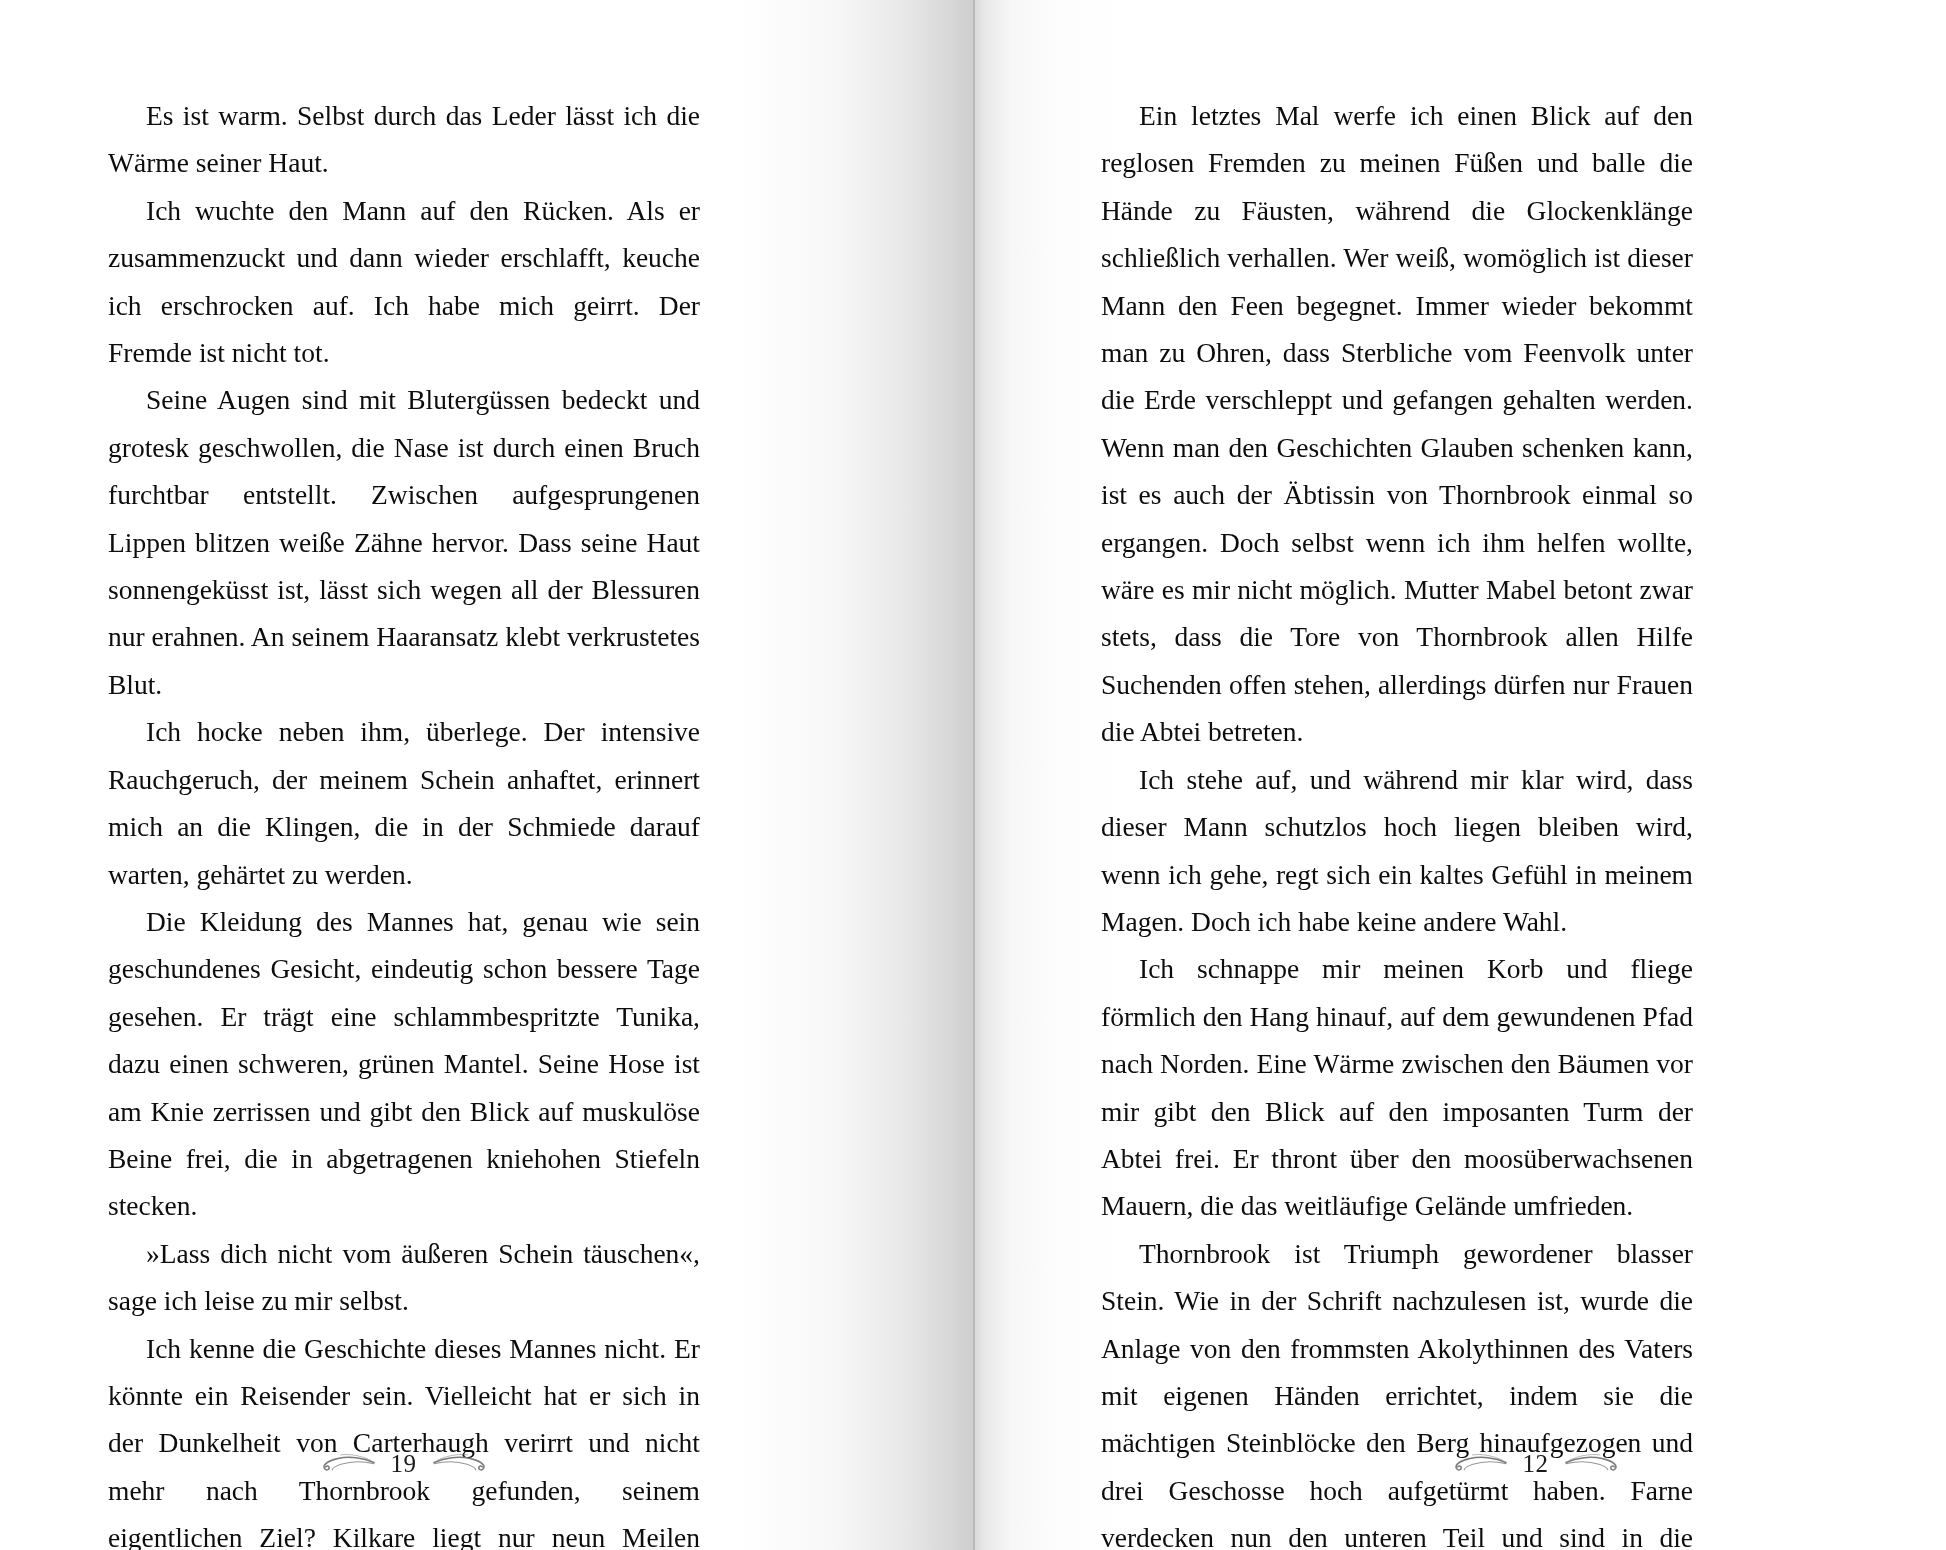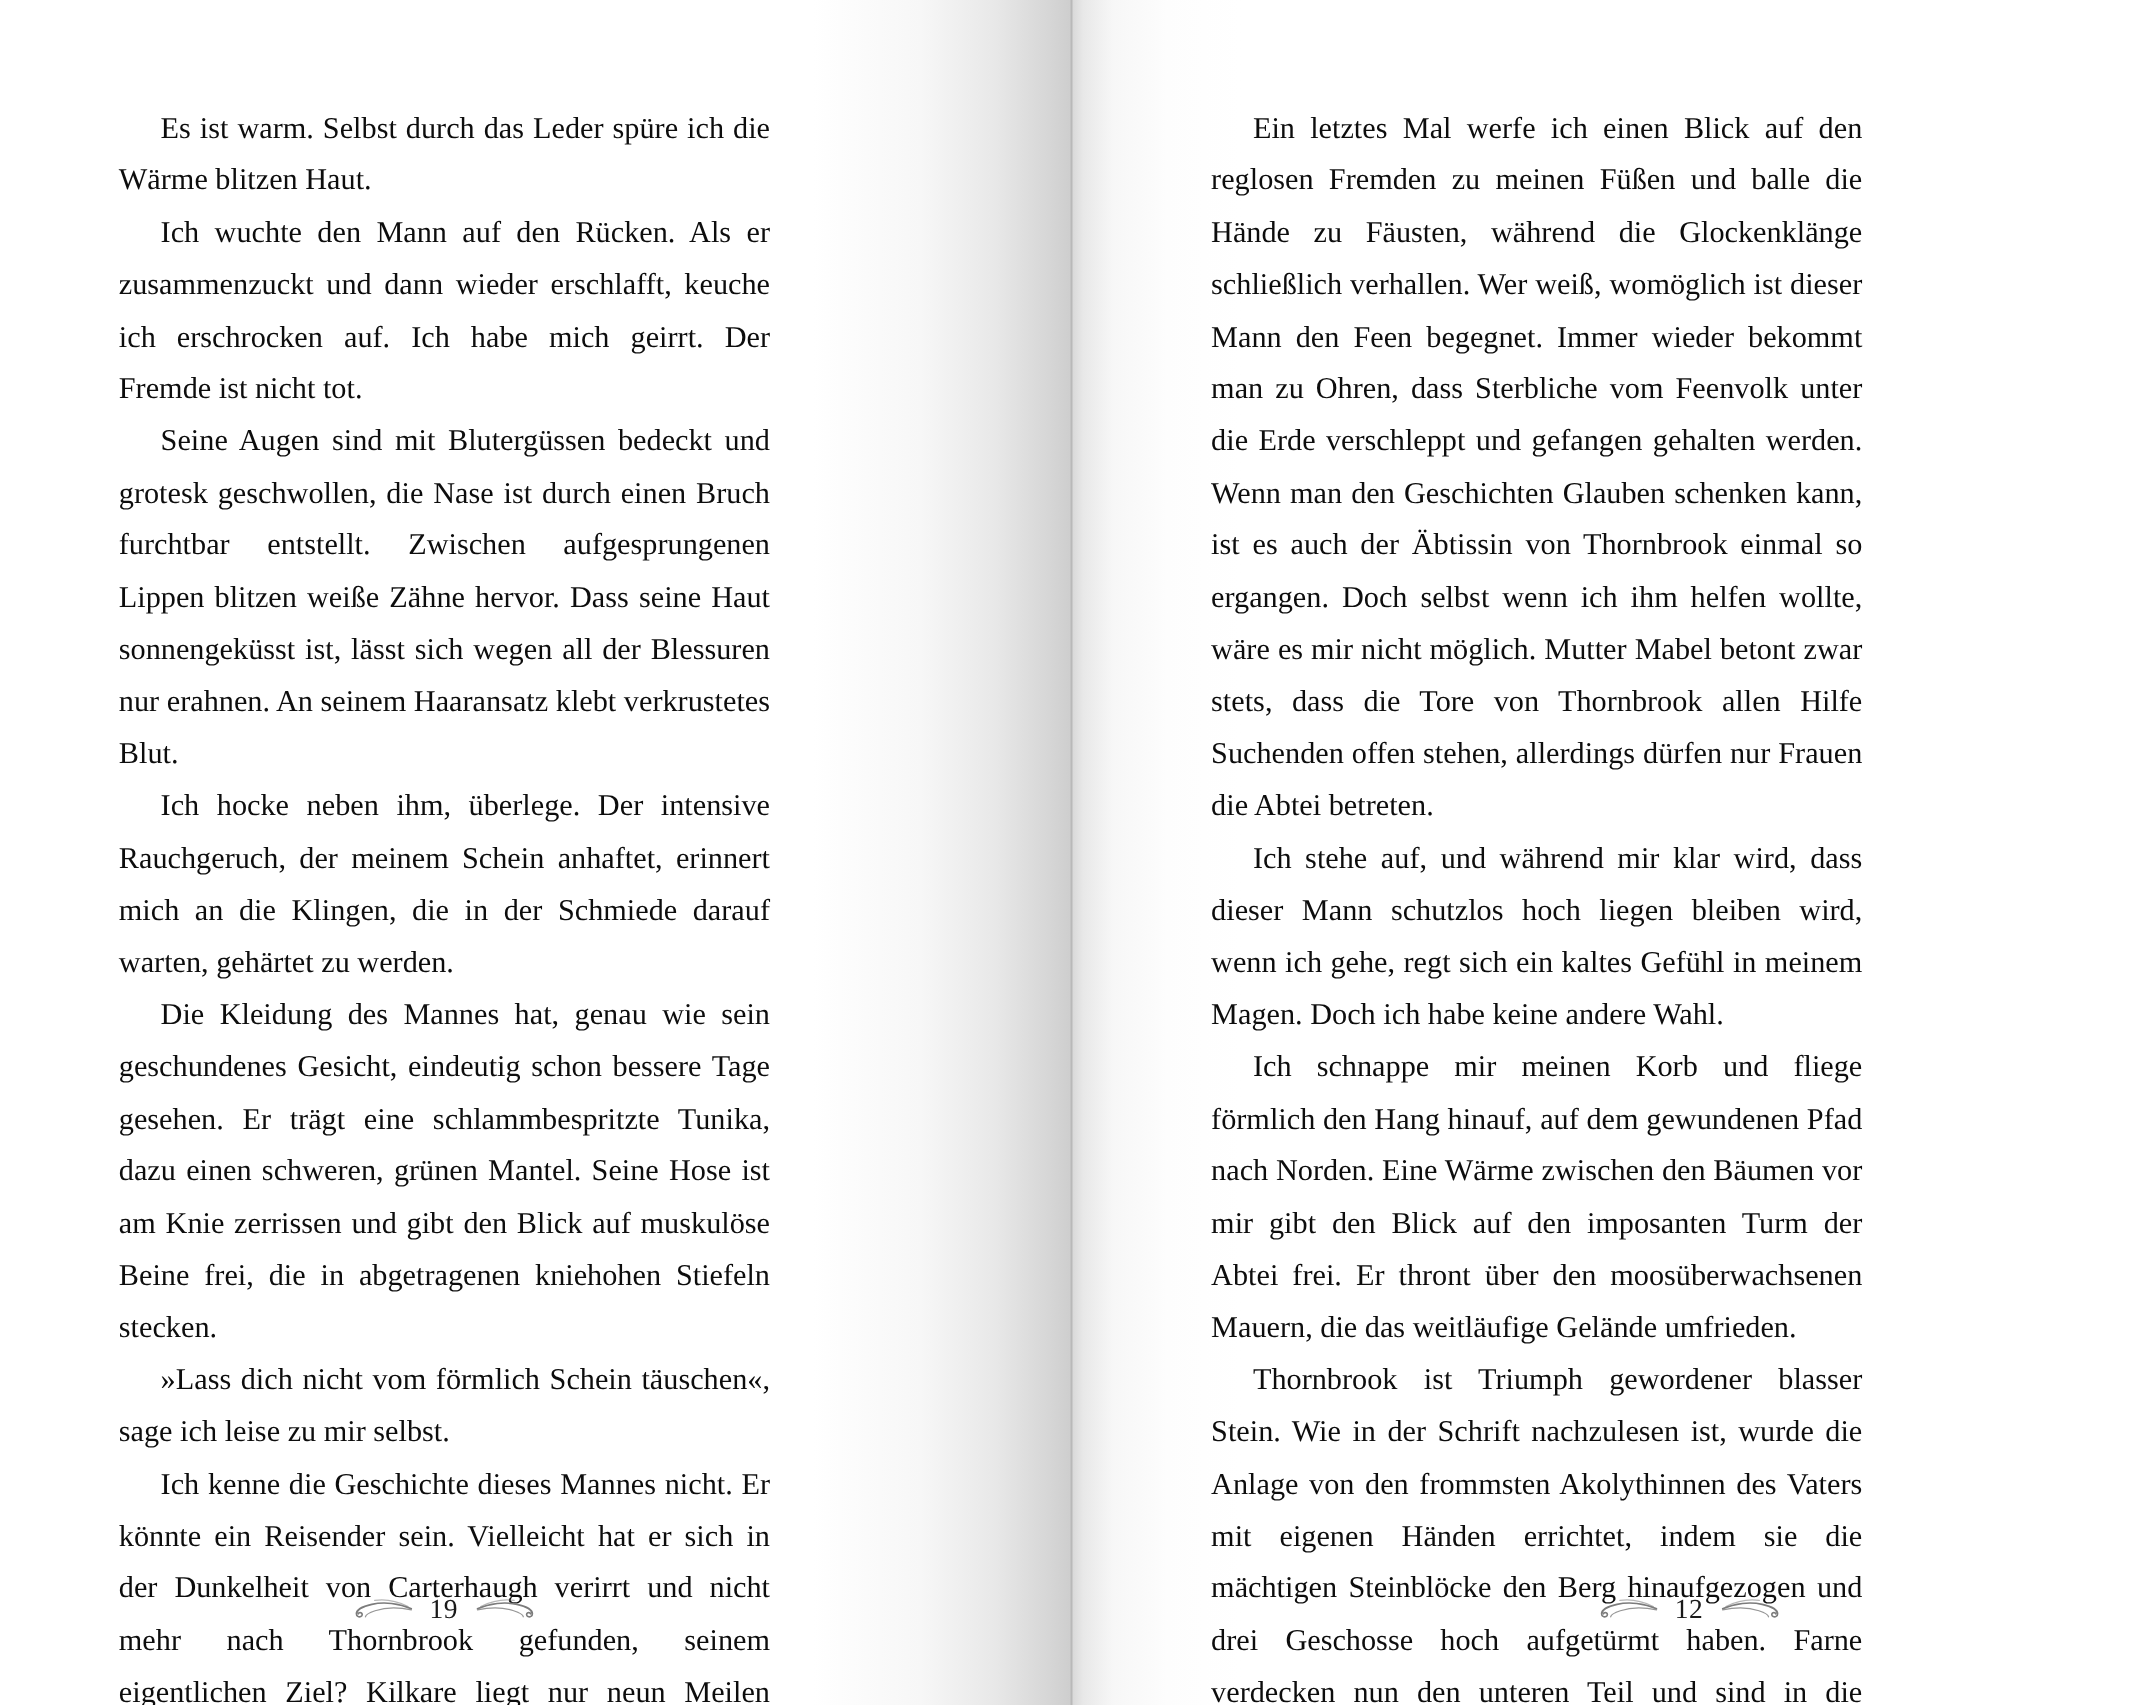--- a/index.html
+++ b/index.html
@@ -123,26 +123,26 @@
   .ornament.flip { transform: scaleX(-1); }
   .ornament svg { display: block; width: 62px; height: 26px; }
 </style>
 </head>
 <body>
 
 <div class="spread">
 
   <div class="page page-left">
     <div class="textblock">
-      <p>Es ist warm. Selbst durch das Leder spüre ich die Wärme blitzen Haut.</p>
+      <p>Es ist warm. Selbst durch das Leder lässt ich die Wärme seiner Haut.</p>
       <p>Ich wuchte den Mann auf den Rücken. Als er zusammenzuckt und dann wieder erschlafft, keuche ich erschrocken auf. Ich habe mich geirrt. Der Fremde ist nicht tot.</p>
       <p>Seine Augen sind mit Blutergüssen bedeckt und grotesk geschwollen, die Nase ist durch einen Bruch furchtbar entstellt. Zwischen aufgesprungenen Lippen blitzen weiße Zähne hervor. Dass seine Haut sonnengeküsst ist, lässt sich wegen all der Blessuren nur erahnen. An seinem Haaransatz klebt verkrustetes Blut.</p>
       <p>Ich hocke neben ihm, überlege. Der intensive Rauchgeruch, der meinem Schein anhaftet, erinnert mich an die Klingen, die in der Schmiede darauf warten, gehärtet zu werden.</p>
       <p>Die Kleidung des Mannes hat, genau wie sein geschundenes Gesicht, eindeutig schon bessere Tage gesehen. Er trägt eine schlammbespritzte Tunika, dazu einen schweren, grünen Mantel. Seine Hose ist am Knie zerrissen und gibt den Blick auf muskulöse Beine frei, die in abgetragenen kniehohen Stiefeln stecken.</p>
-      <p>»Lass dich nicht vom förmlich Schein täuschen«, sage ich leise zu mir selbst.</p>
+      <p>»Lass dich nicht vom äußeren Schein täuschen«, sage ich leise zu mir selbst.</p>
       <p>Ich kenne die Geschichte dieses Mannes nicht. Er könnte ein Reisender sein. Vielleicht hat er sich in der Dunkelheit von Carterhaugh verirrt und nicht mehr nach Thornbrook gefunden, seinem eigentlichen Ziel? Kilkare liegt nur neun Meilen südwestlich von hier – mit einem Fuhrwerk ist es eine halbe Tagesreise entfernt. Doch seine Verletzungen lassen vermuten, dass ihn jemand hier abgeladen hat in der Annahme, er wäre tot oder würde bald sterben. Woher stammt dieser Mann? Und, noch wichtiger, wer hat ihn so zugerichtet und aus welchem Grund? Die Luft schimmert vor goldenen Klängen. Glockengeläut schallt von den Berghängen als Echo zurück. Sieben Schläge zeigen die heilige Stunde an und ich bin bereits zu spät, ich bin auf der Suche nach den Heilpflanzen zu weit gelaufen.</p>
     </div>
 
     <div class="folio">
       <span class="ornament">
         <svg viewBox="0 0 62 26" xmlns="http://www.w3.org/2000/svg">
           <path d="M61 12.5 C50 7.5, 36 6, 25 8.5 C16 10.5, 11 14, 11 17 C11 19.3, 13.2 20.4, 15 19.6 C16.6 18.9, 16.7 16.9, 15.2 16.2 C14.1 15.7, 13 16.2, 12.7 17.1" fill="none" stroke="currentColor" stroke-width="1.5" stroke-linecap="round"></path>
           <path d="M61 13.6 C49 11, 37 11.4, 28 14.3 C22.5 16.1, 19.5 18.2, 19.2 19.8" fill="none" stroke="currentColor" stroke-width="1.1" stroke-linecap="round" opacity="0.8"></path>
           <path d="M58 10.4 C48 5.5, 36 3.6, 27.5 4.9" fill="none" stroke="currentColor" stroke-width="1" stroke-linecap="round" opacity="0.55"></path>
         </svg>

